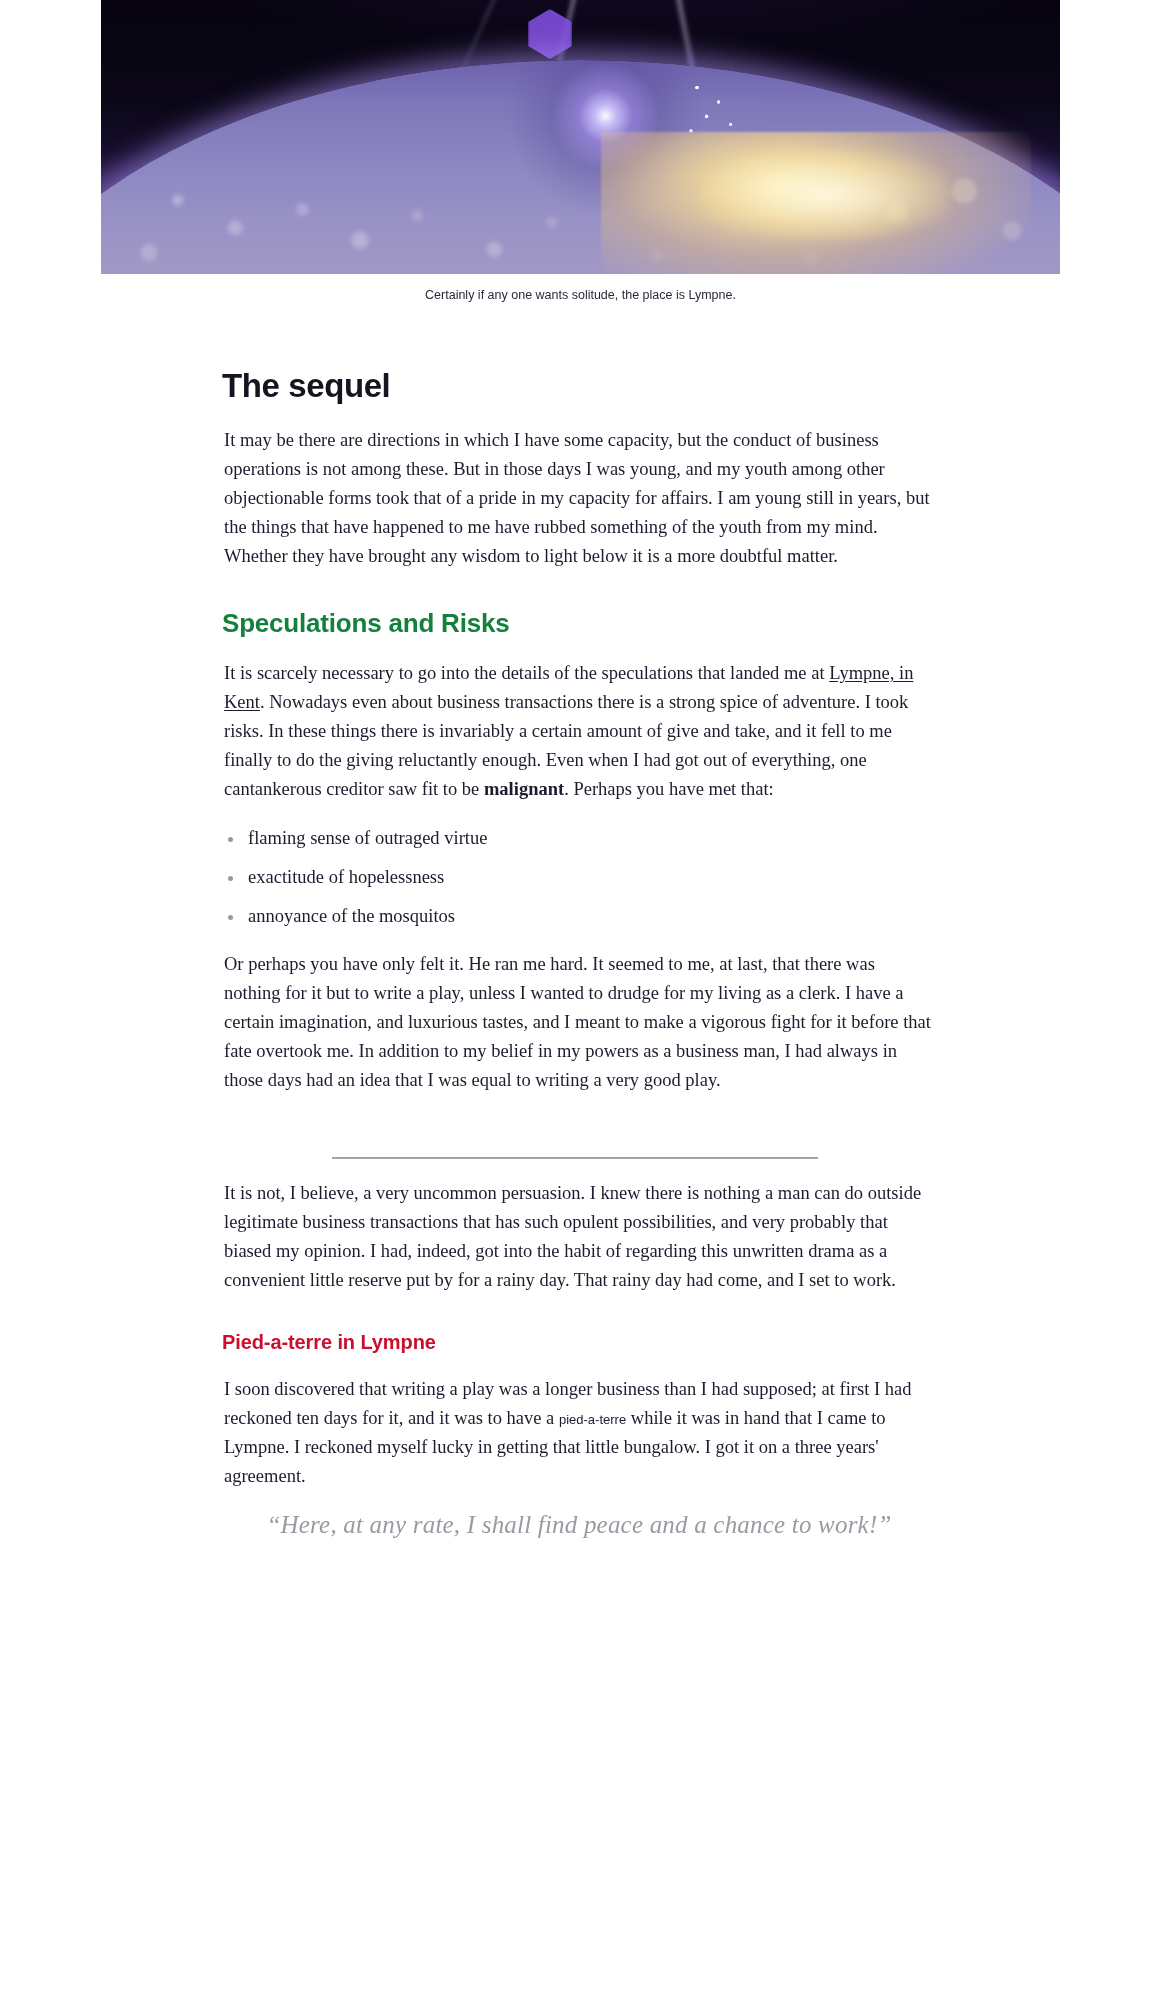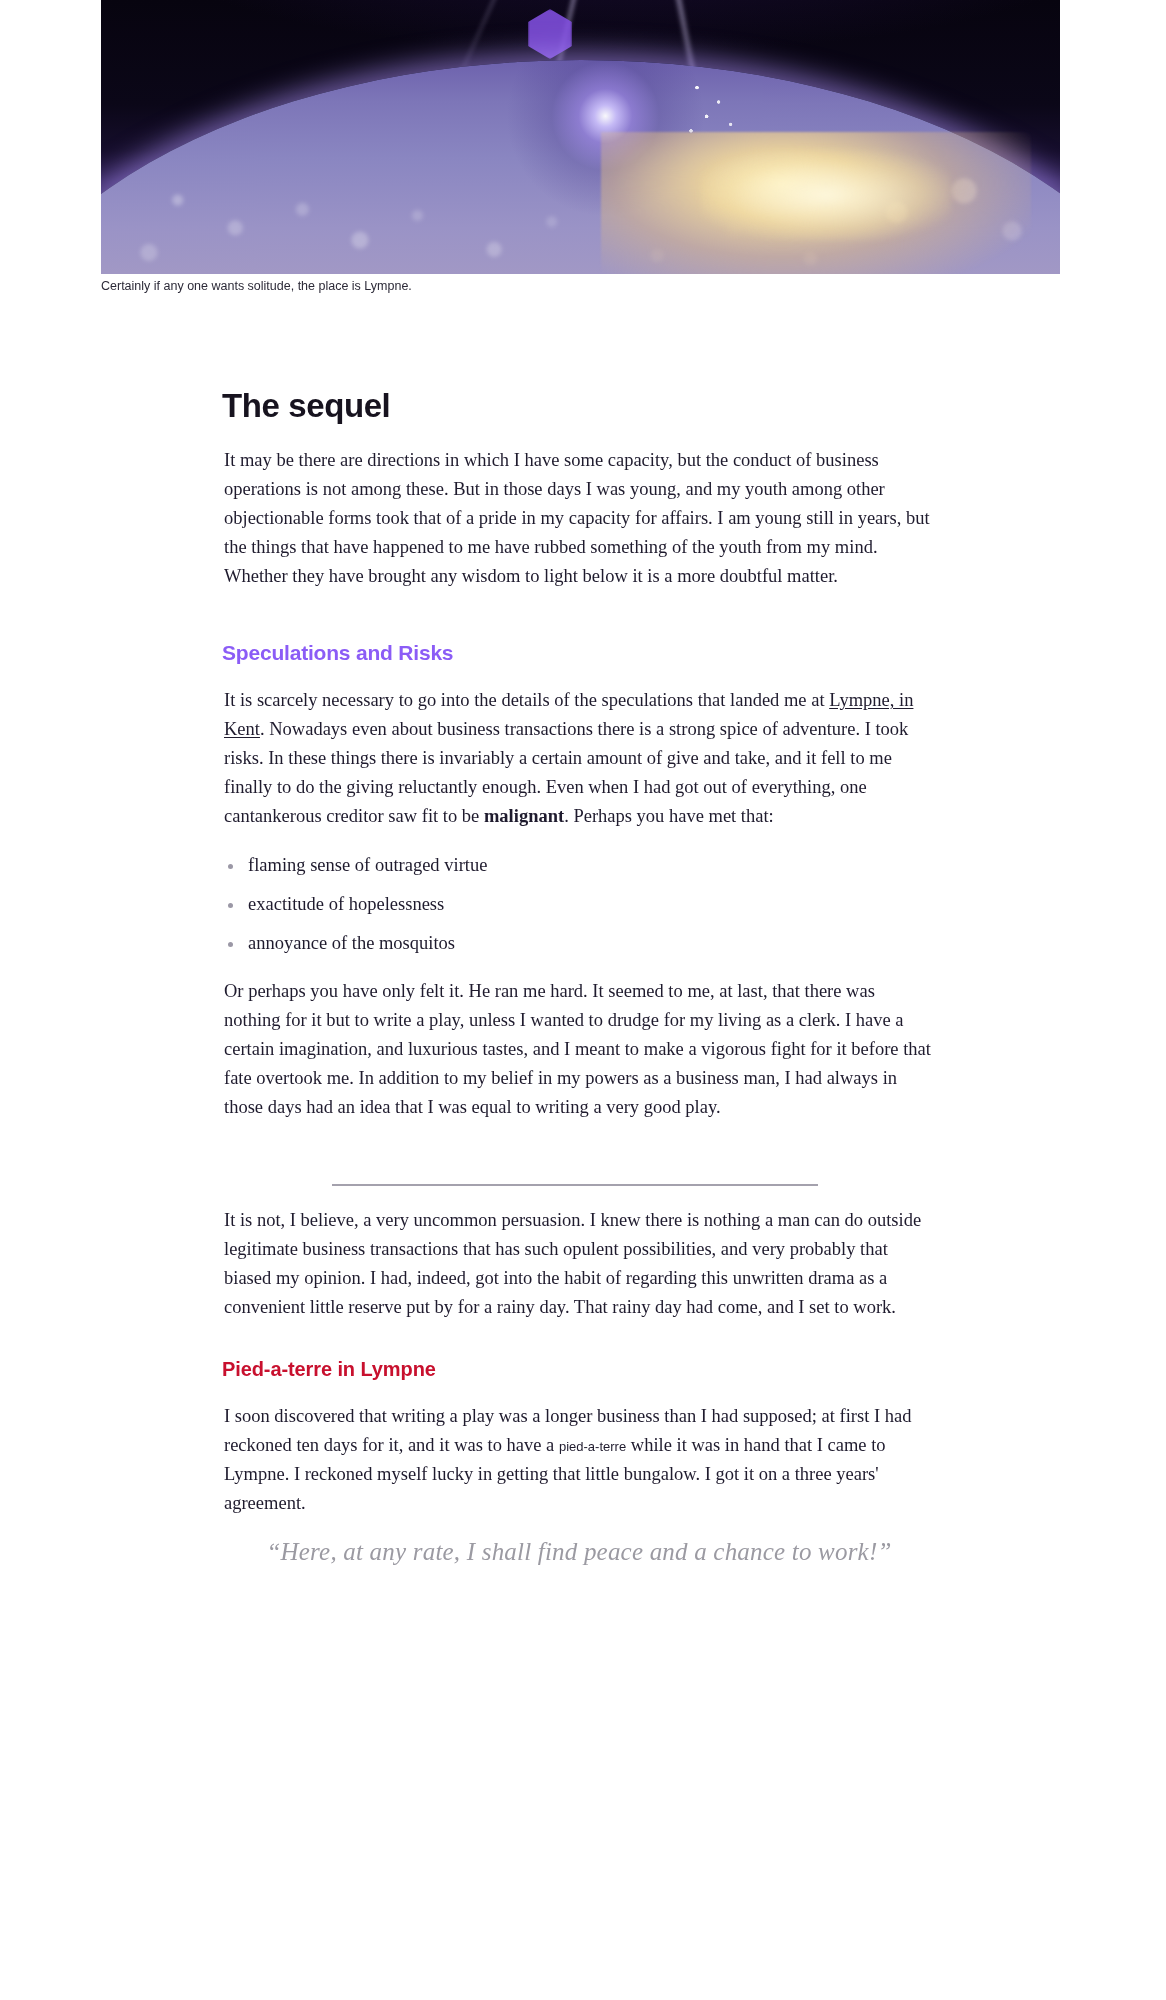--- a/index.html
+++ b/index.html
@@ -116,54 +116,55 @@
       radial-gradient(circle at 48% 30%, rgba(255,255,255,.85) 0 1.4px, transparent 2px),
       radial-gradient(circle at 38% 48%, rgba(255,255,255,.90) 0 1.8px, transparent 2px),
       radial-gradient(circle at 58% 58%, rgba(255,255,255,.80) 0 1.3px, transparent 2px),
       radial-gradient(circle at 25% 66%, rgba(255,255,255,.75) 0 1.5px, transparent 2px);
   }
 
   
   .caption {
     position: absolute;
     left: 101px;
-    top: 278px;
+    top: 287px;
     width: 959px;
+    text-align: center;
     font-family: "Liberation Sans", sans-serif;
     font-size: 12.5px;
     line-height: 1.4;
     color: #2c2a38;
   }
 
   
   .content {
     position: absolute;
     left: 222px;
-    top: 332px;
+    top: 312px;
     width: 714px;
   }
 
   h1.doc-title {
     font-family: "Liberation Sans", sans-serif;
     font-weight: 700;
     font-size: 33px;
     line-height: 1.2;
     letter-spacing: -0.4px;
     color: #17131f;
     margin: 54px 0 0 0;
   }
 
   h2.section-title {
     font-family: "Liberation Sans", sans-serif;
     font-weight: 700;
-    font-size: 21px;
+    font-size: 26px;
     line-height: 1.25;
     letter-spacing: -0.2px;
-    color: #8b5cf6;
-    margin: 49px 0 0 0;
+    color: #15803d;
+    margin: 36px 0 0 0;
   }
 
   h3.sub-title {
     font-family: "Liberation Sans", sans-serif;
     font-weight: 700;
     font-size: 20px;
     line-height: 1.3;
     letter-spacing: -0.1px;
     color: #c8102e;
     margin: 34px 0 0 0;

